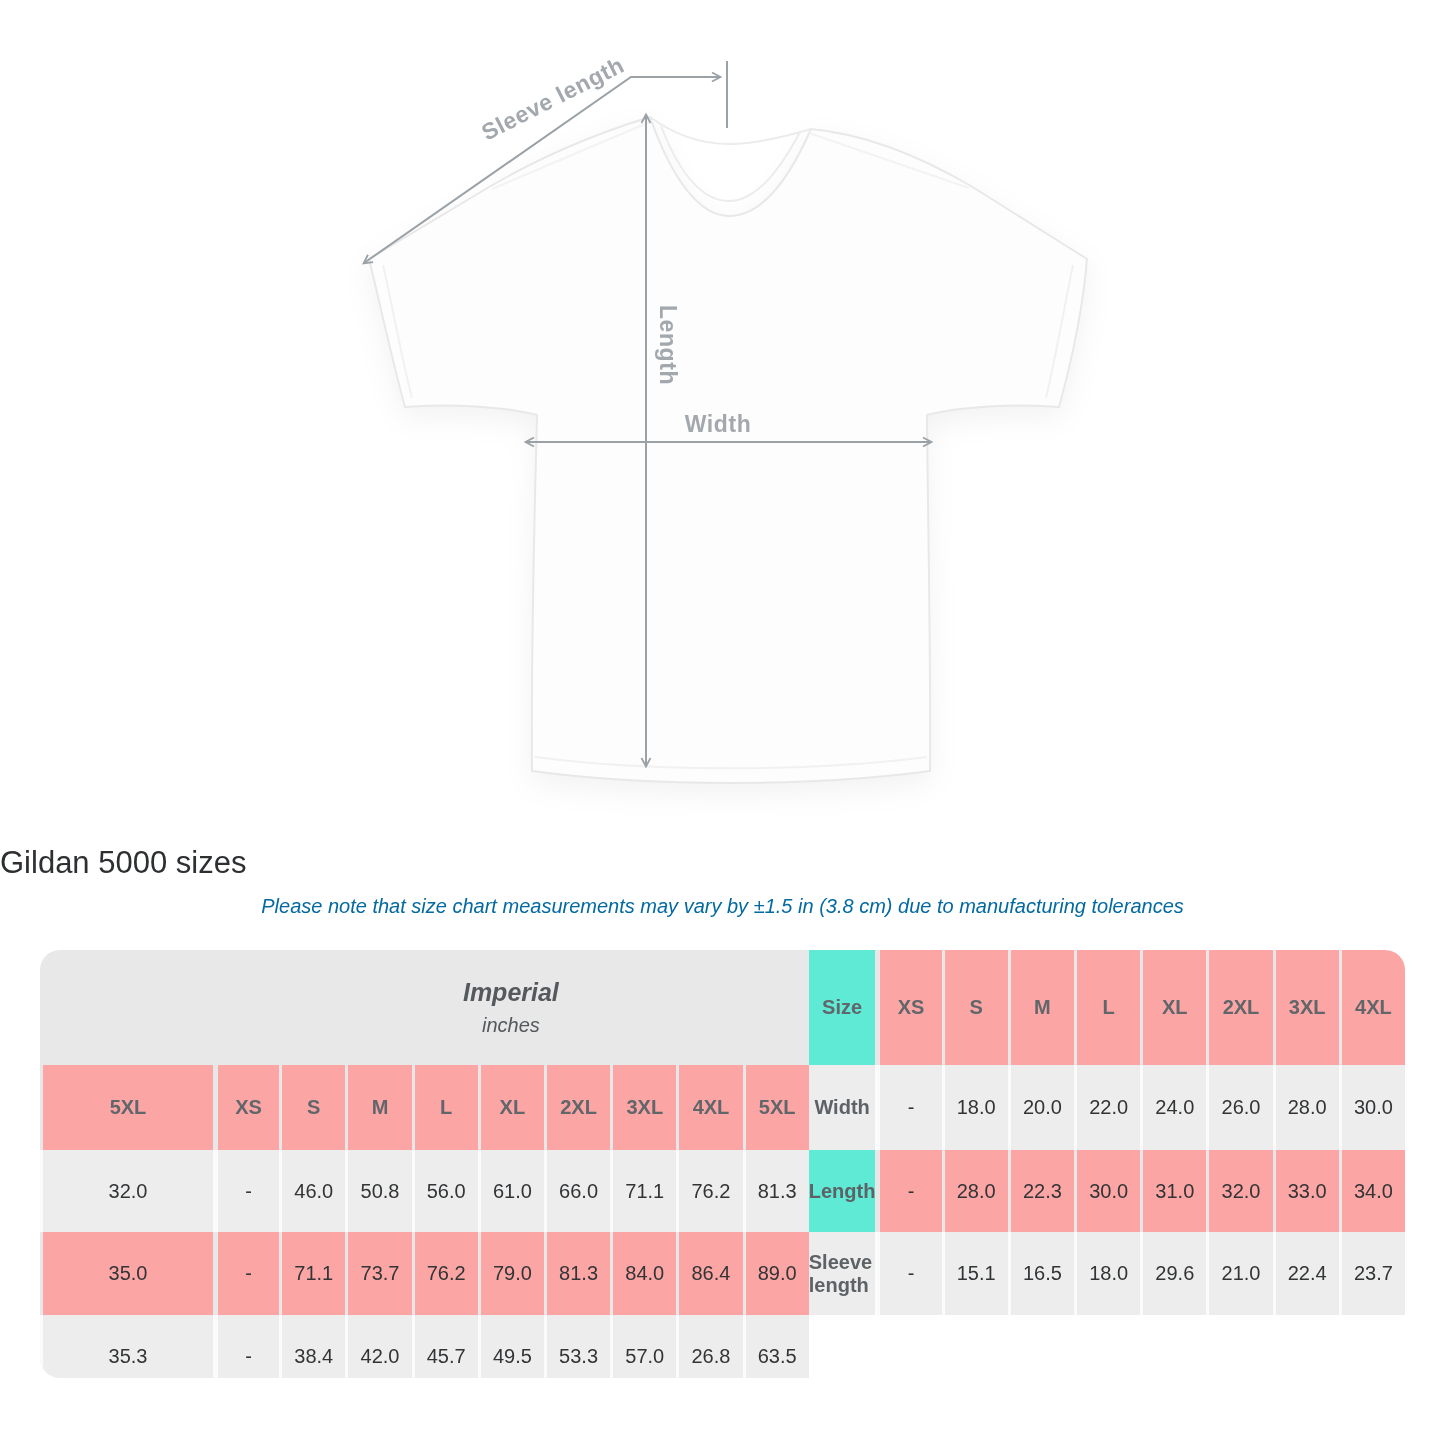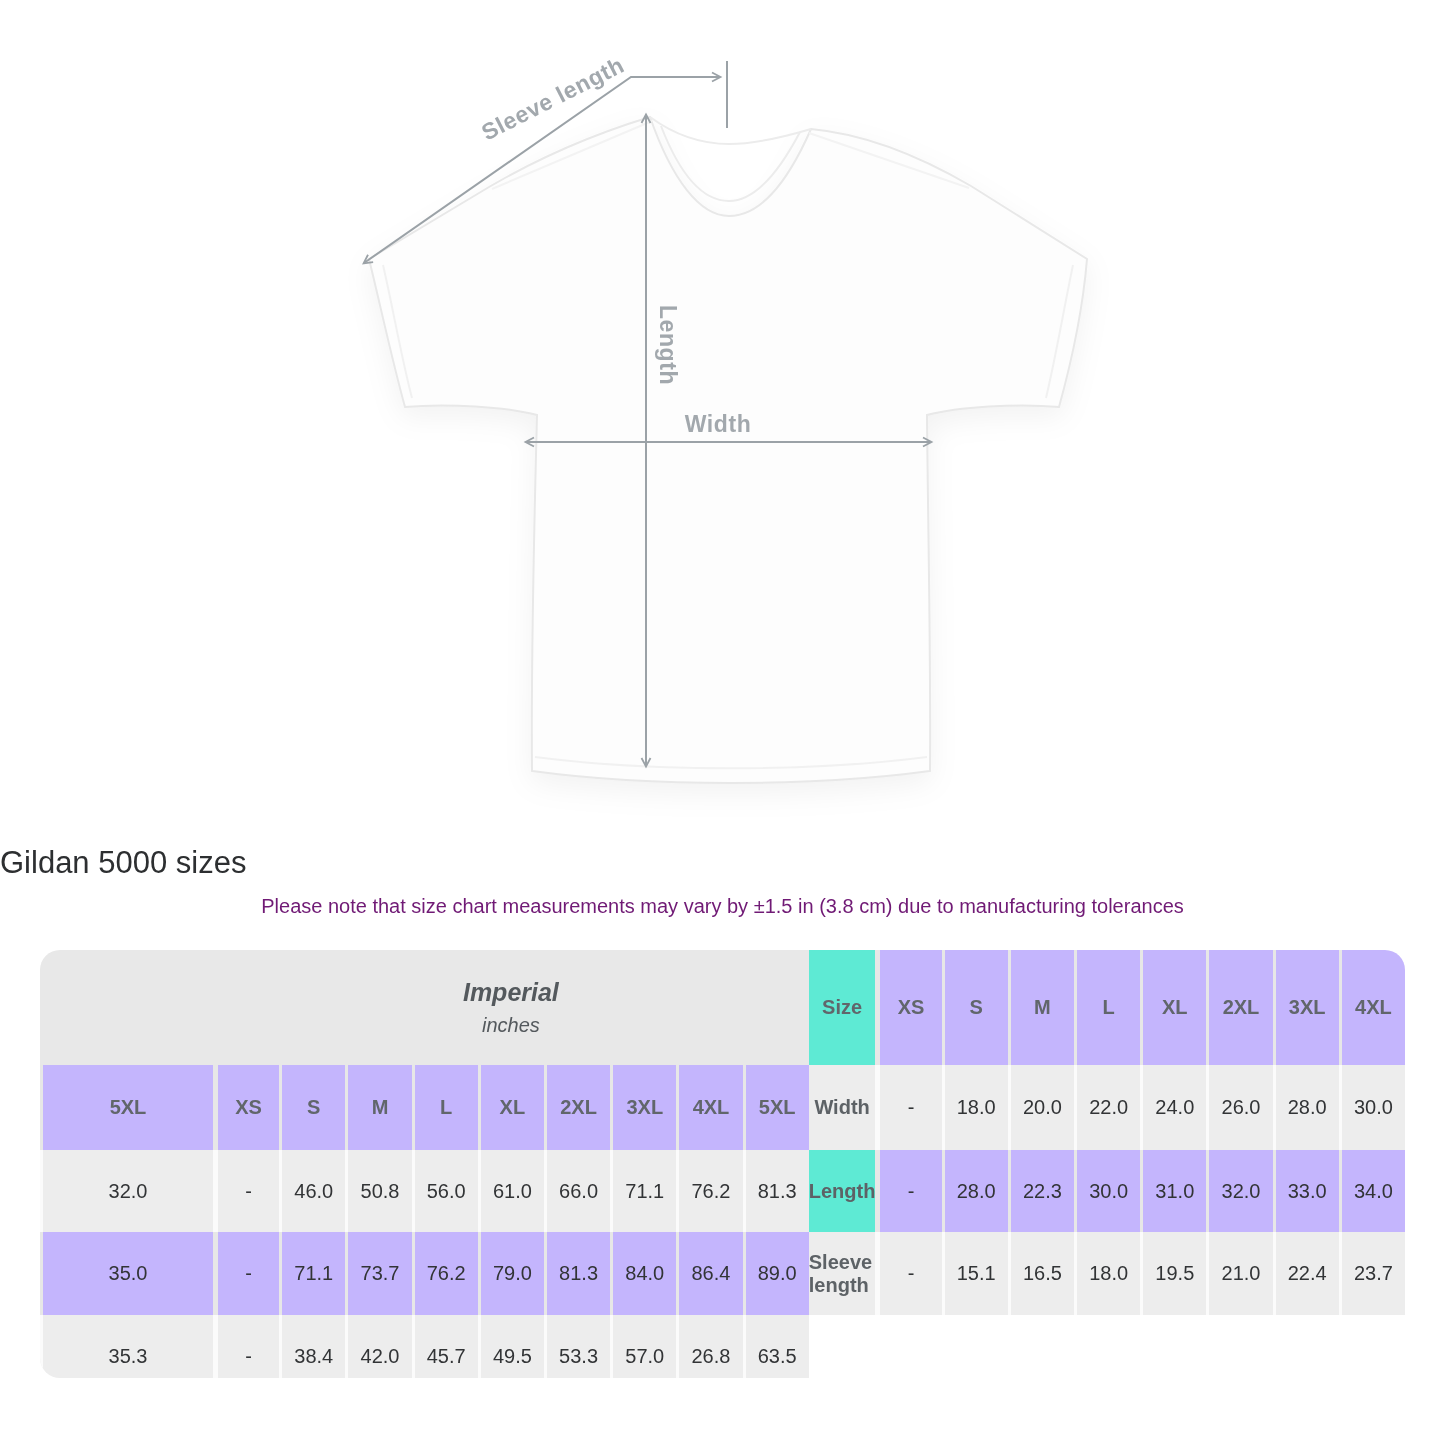--- a/index.html
+++ b/index.html
@@ -13,35 +13,35 @@
   .diag-label { position:absolute; font-weight:bold; font-size:23px; color:#a2a8ad;
                 letter-spacing:0.6px; white-space:nowrap; }
   .lbl-sleeve { left:553px; top:99px;  transform:translate(-50%,-50%) rotate(-27deg); }
   .lbl-length { left:667px; top:345px; transform:translate(-50%,-50%) rotate(90deg); }
   .lbl-width  { left:718px; top:424px; transform:translate(-50%,-50%); }
 
   
   .title    { position:absolute; left:0; top:845px; width:1445px; 
               font-size:31px; font-weight:normal; color:#2d2f31; }
   .subtitle { position:absolute; left:0; top:895px; width:1445px; text-align:center;
-              font-size:20px; color:#701a75; }
+              font-size:20px; font-style:italic; color:#0369a1; }
 
   
   .size-table { position:absolute; left:40px; top:950px; width:1365px; height:428px;
                 display:grid; grid-template-columns:173px repeat(18, 1fr);
                 grid-template-rows:115px 85px 82px 83px 83px;
                 border-radius:20px; overflow:hidden; }
   .band { background:#e8e8e8; display:flex; flex-direction:column;
           align-items:center; justify-content:center; gap:7px; }
   .band-label { font-size:25px; font-weight:bold; font-style:italic; color:#54595d; }
   .band-unit  { font-size:20px; font-style:italic; color:#54595d; }
   .span9 { grid-column:span 9; }
 
   .tcell { display:flex; align-items:center; justify-content:center; font-size:20px; }
-  .w  { background:#c4b5fd; border-left:3px solid #e7e7e7; }
+  .w  { background:#fca5a5; border-left:3px solid #e7e7e7; }
   .g  { background:#ededed; border-left:3px solid #fbfbfb; }
   .w0 { background:#5eead4; }  
   .g0 { background:#ededed; }
   .sepA { border-left-width:5px; }   
   .sepB { border-left-width:5px; }   
 
   .hdr  { font-weight:bold; color:#61666b; }
   .rlab { font-weight:bold; color:#5d6266; }
   .val  { color:#323436; }
 </style>
@@ -166,21 +166,21 @@
     <div class="tcell w val">81.3</div>
     <div class="tcell w val">84.0</div>
     <div class="tcell w val">86.4</div>
     <div class="tcell w val">89.0</div>
 
     <div class="tcell g0 rlab">Sleeve length</div>
     <div class="tcell g val sepA">-</div>
     <div class="tcell g val">15.1</div>
     <div class="tcell g val">16.5</div>
     <div class="tcell g val">18.0</div>
-    <div class="tcell g val">19.5</div>
+    <div class="tcell g val">29.6</div>
     <div class="tcell g val">21.0</div>
     <div class="tcell g val">22.4</div>
     <div class="tcell g val">23.7</div>
     <div class="tcell g val">35.3</div>
     <div class="tcell g val sepB">-</div>
     <div class="tcell g val">38.4</div>
     <div class="tcell g val">42.0</div>
     <div class="tcell g val">45.7</div>
     <div class="tcell g val">49.5</div>
     <div class="tcell g val">53.3</div>

